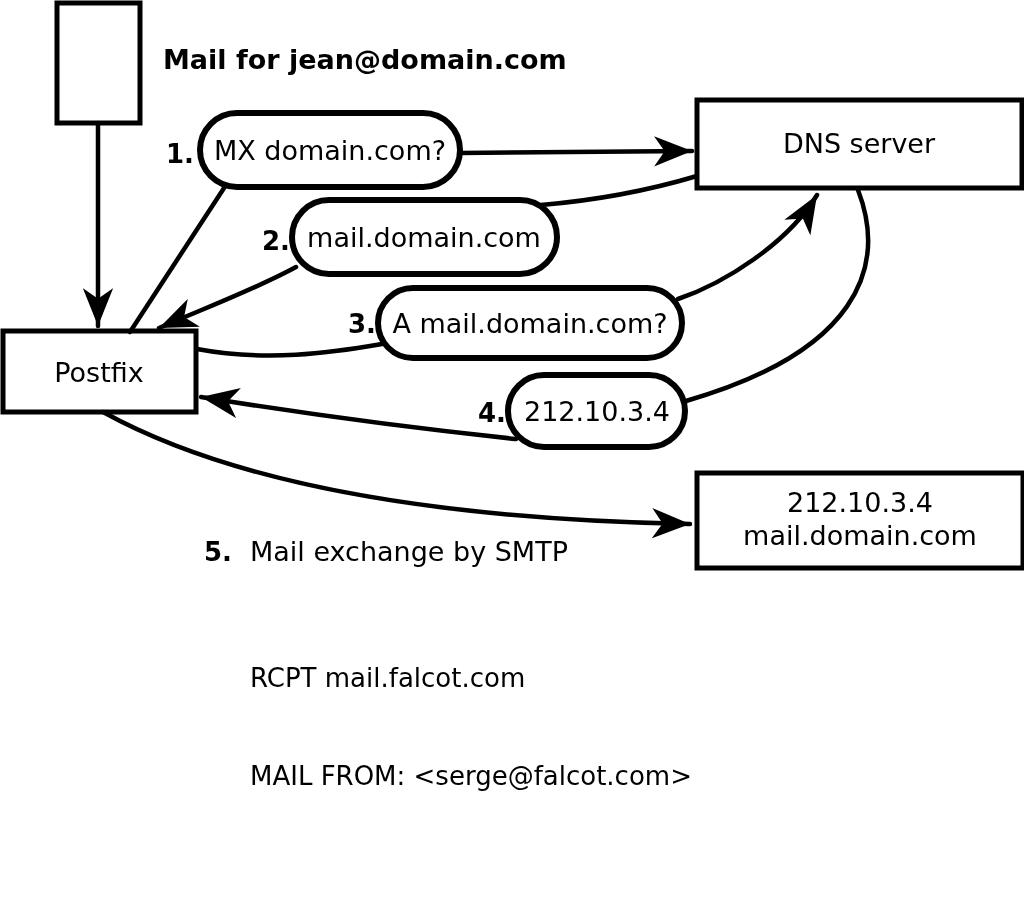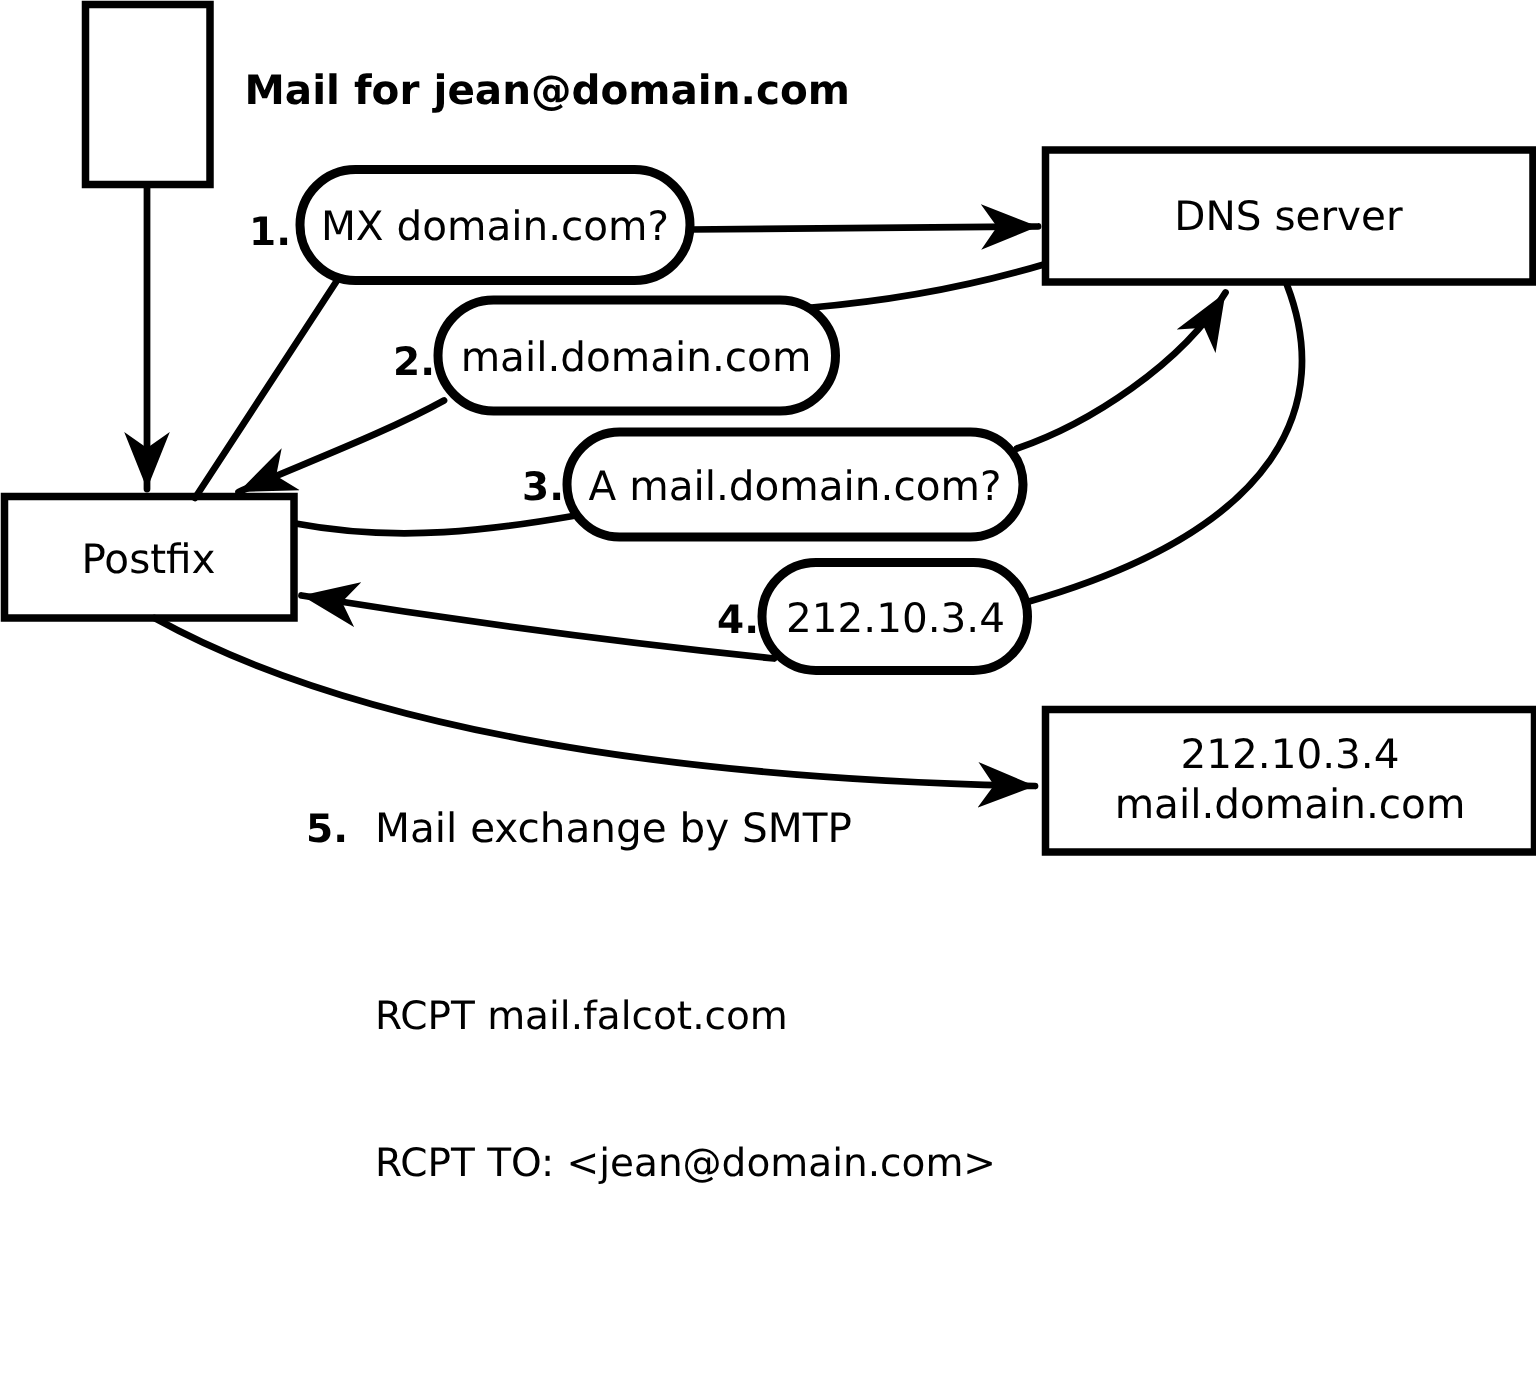--- a/index.html
+++ b/index.html
@@ -109,21 +109,21 @@
 
     <text class="step-num" x="506" y="422" text-anchor="end">4.</text>
     <text class="pill-label" x="597" y="421" text-anchor="middle">212.10.3.4</text>
 
     <text class="step-num" x="232" y="561" text-anchor="end">5.</text>
     <text class="step5-label" x="250" y="561">Mail exchange by SMTP</text>
   </svg>
 
   <div class="smtp">
     <div class="smtp-line">RCPT mail.falcot.com</div>
-    <div class="smtp-line">RCPT TO: &lt;jean@domain.com&gt;</div>
+    <div class="smtp-line">MAIL FROM: &lt;serge@falcot.com&gt;</div>
     
     
     
     
     
     
     
   </div>
 
 </div>

